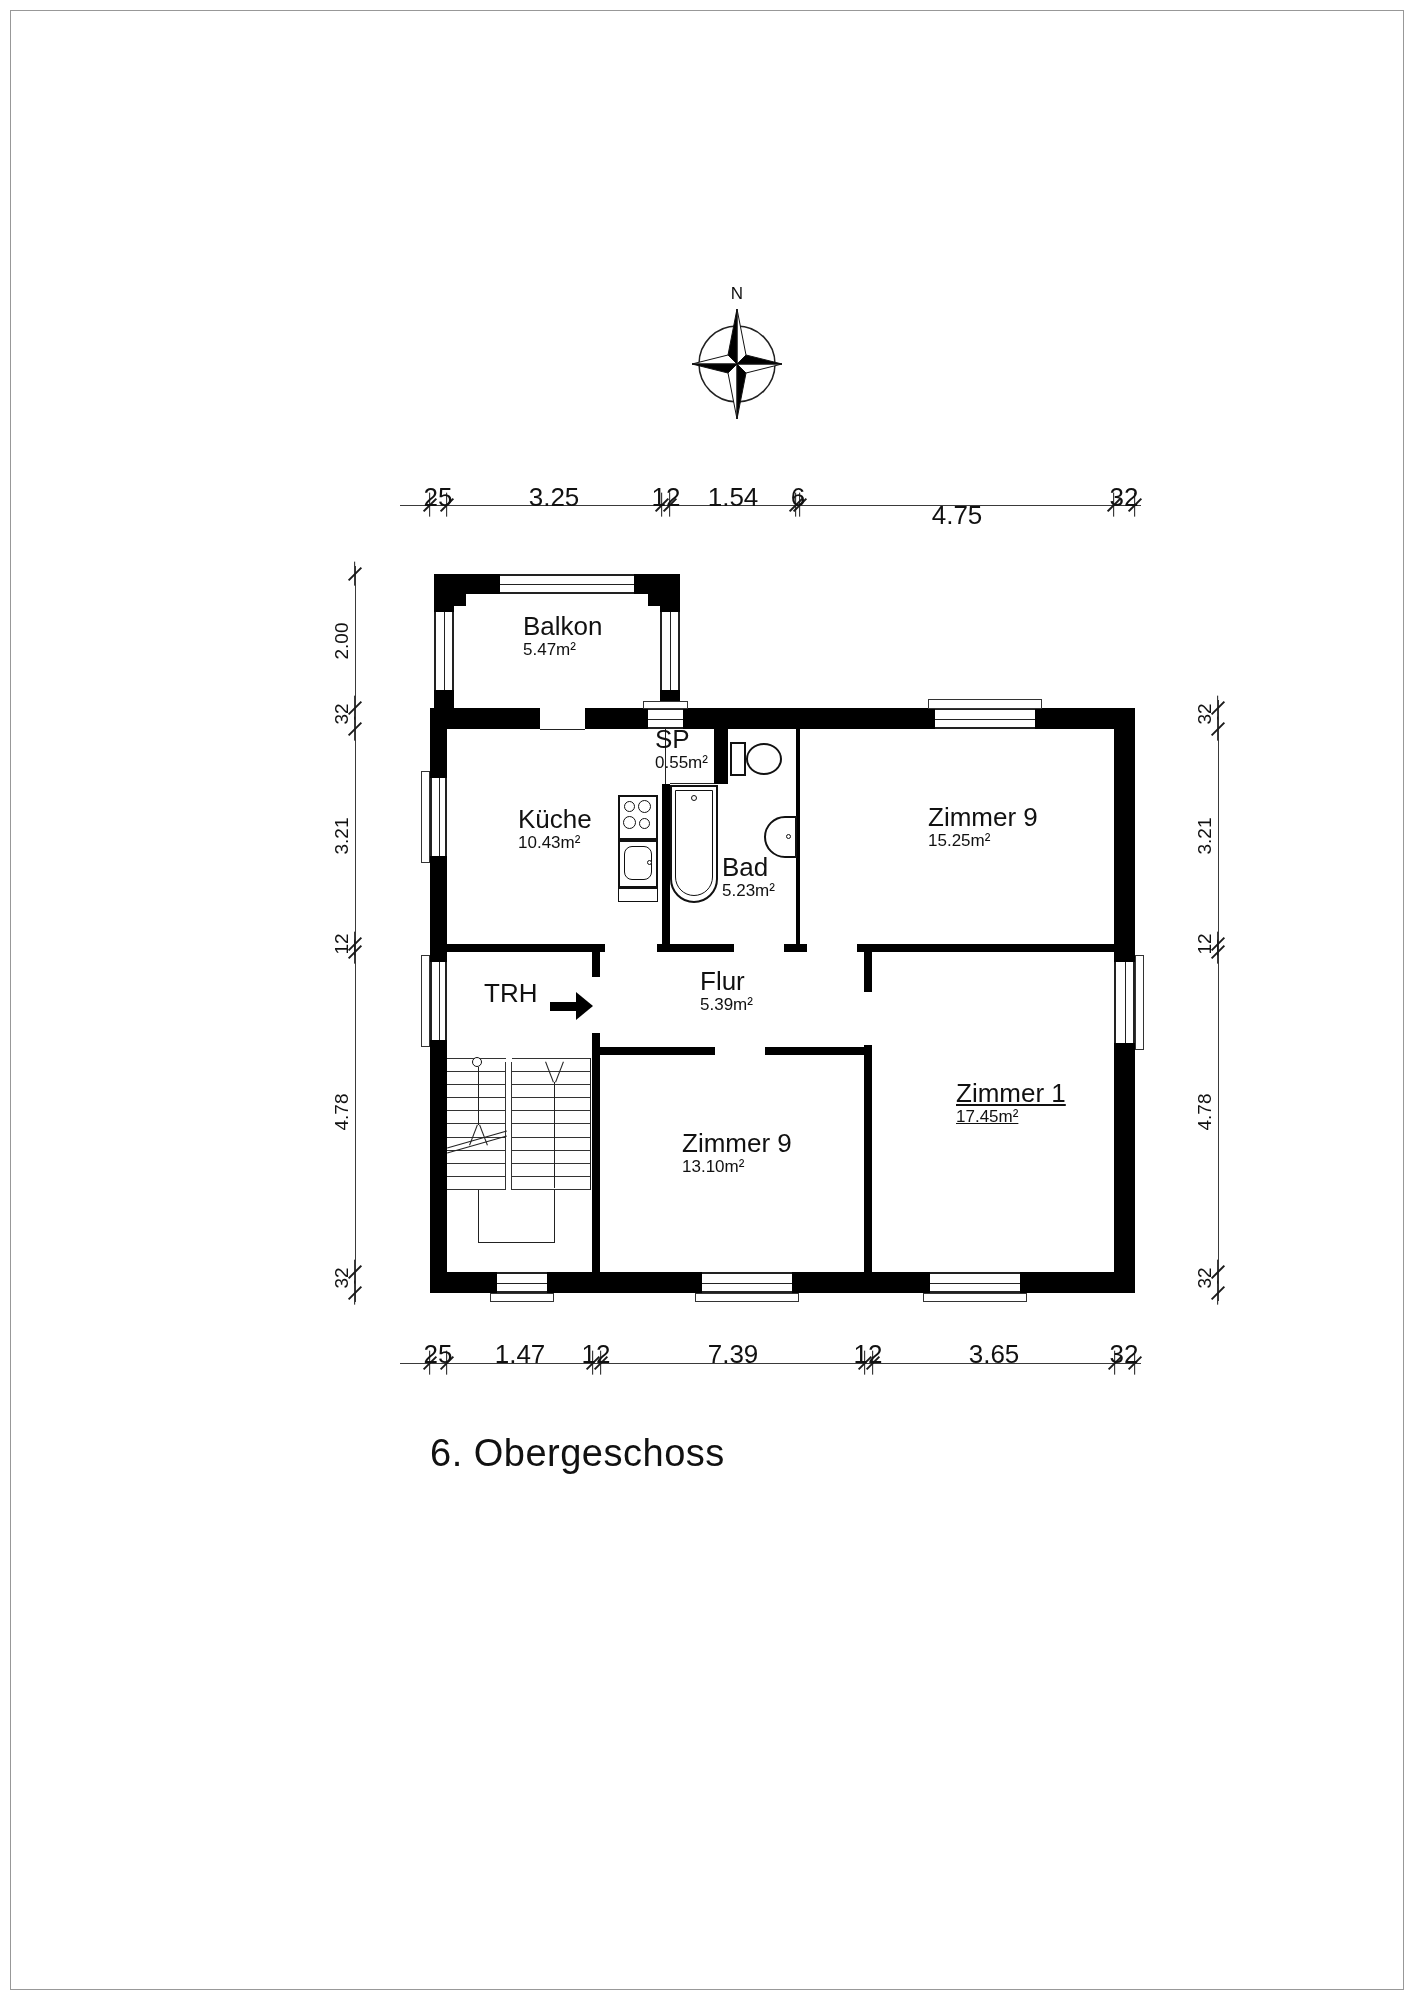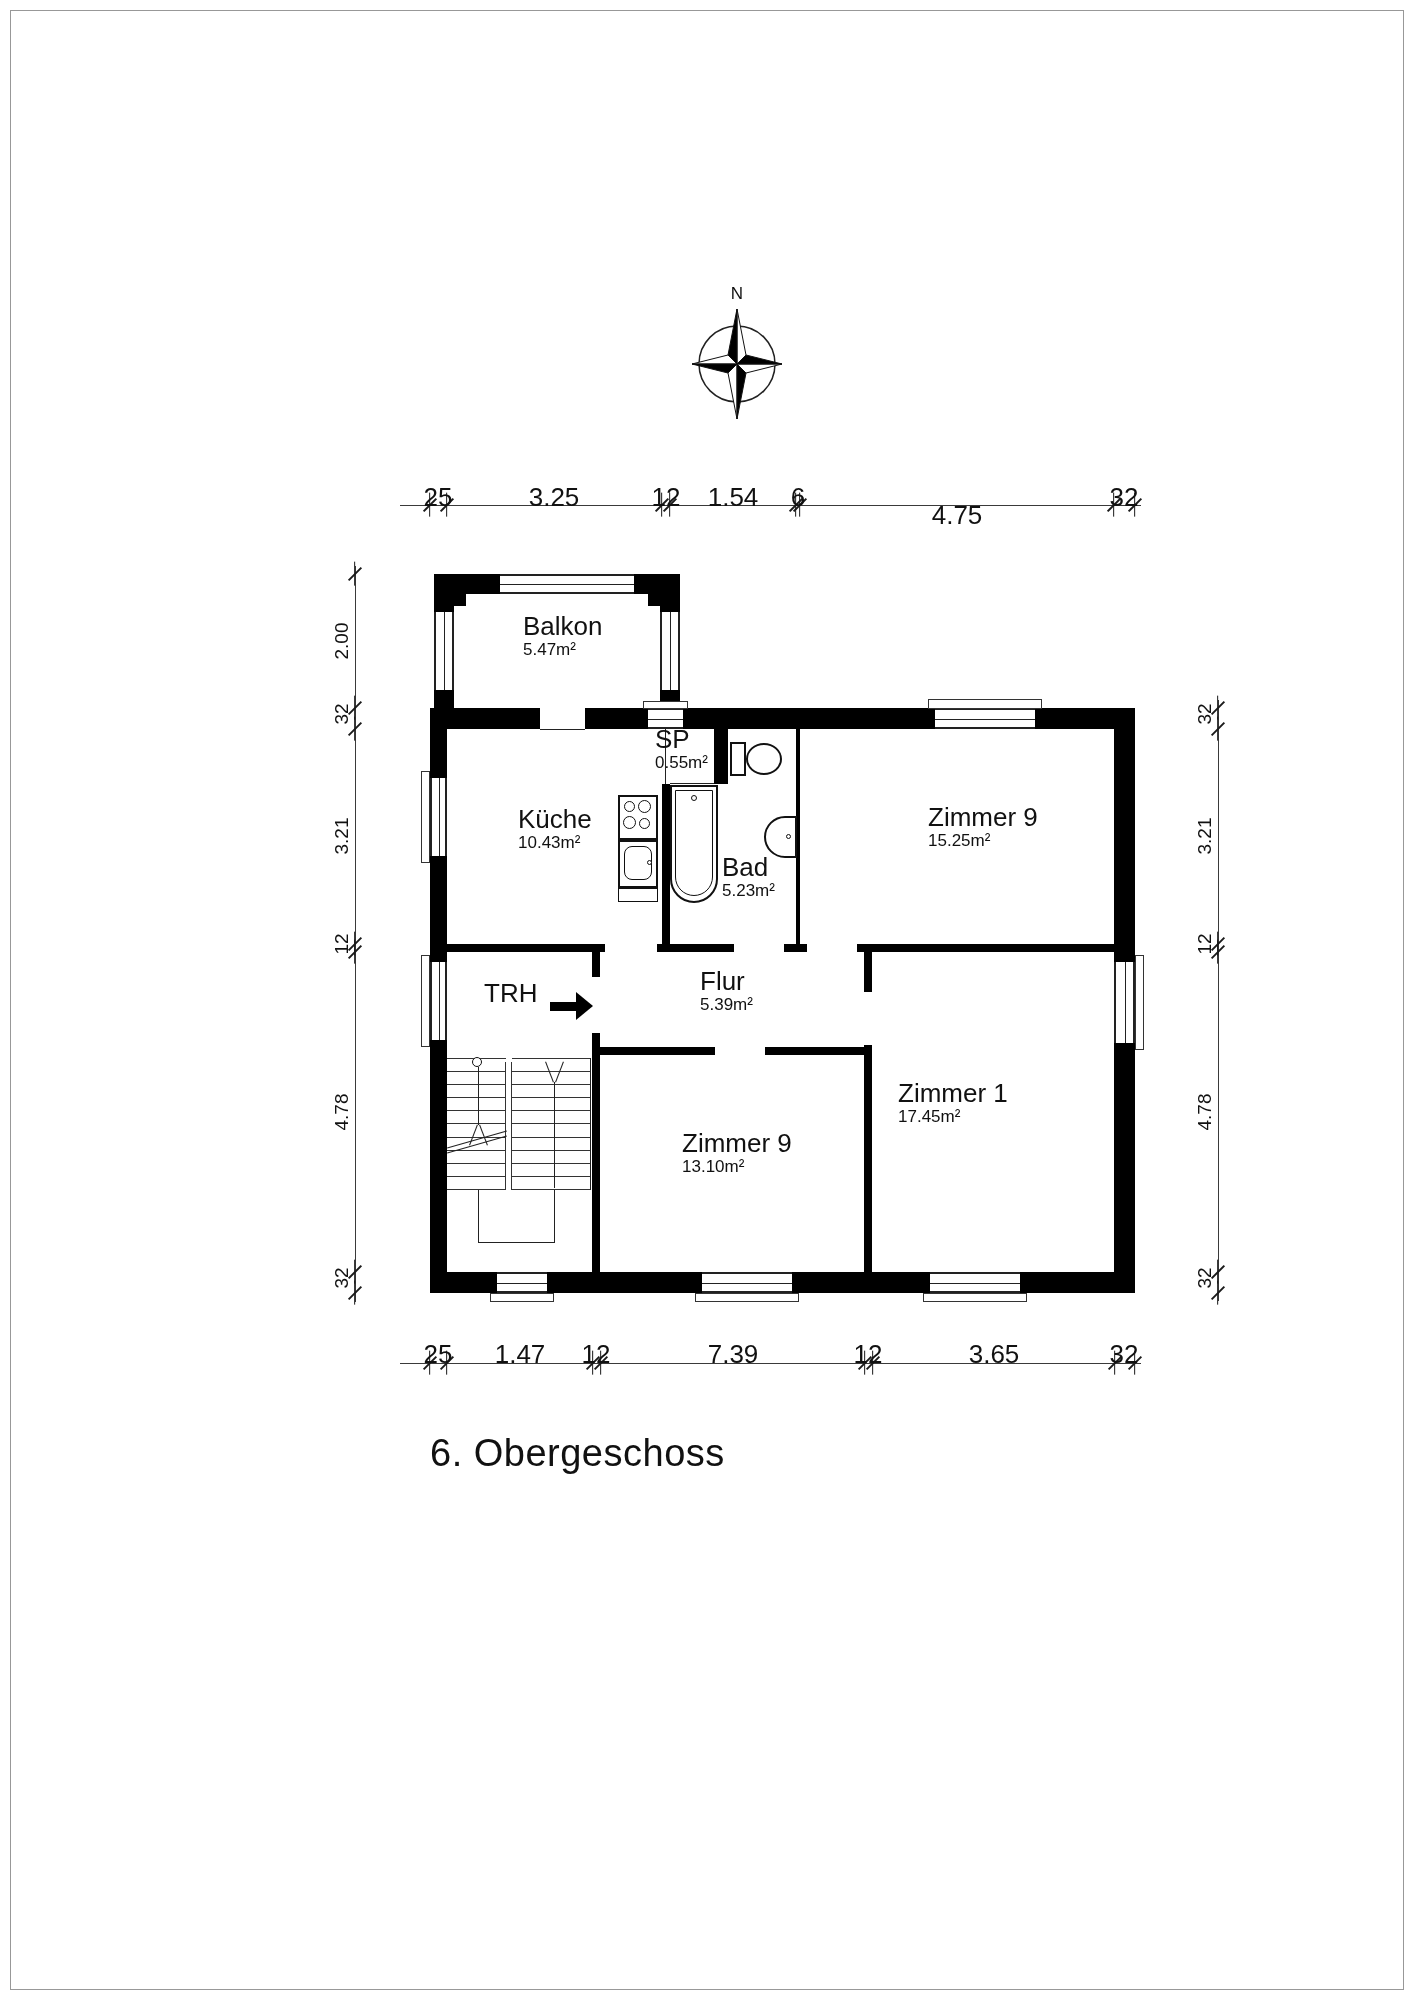--- a/index.html
+++ b/index.html
@@ -155,21 +155,21 @@
   <div class="rname">TRH</div>
 </div>
 <div class="room-label" style="left:700px;top:968px;">
   <div class="rname">Flur</div>
   <div class="rarea">5.39m²</div>
 </div>
 <div class="room-label" style="left:682px;top:1130px;">
   <div class="rname">Zimmer 9</div>
   <div class="rarea">13.10m²</div>
 </div>
-<div class="room-label" style="left:898px;top:1080px;">
+<div class="room-label" style="left:956px;top:1080px;text-decoration:underline;">
   <div class="rname">Zimmer 1</div>
   <div class="rarea">17.45m²</div>
 </div>
 
 <div class="dline" style="left:400px;top:505px;width:741px;height:1px;"></div>
 <div class="dline" style="left:400px;top:1363px;width:741px;height:1px;"></div>
 <div class="dline" style="left:355px;top:566px;width:1px;height:736px;"></div>
 <div class="dline" style="left:1218px;top:700px;width:1px;height:601px;"></div>
 
 <i class="tk" style="left:429px;top:496px;"></i>

